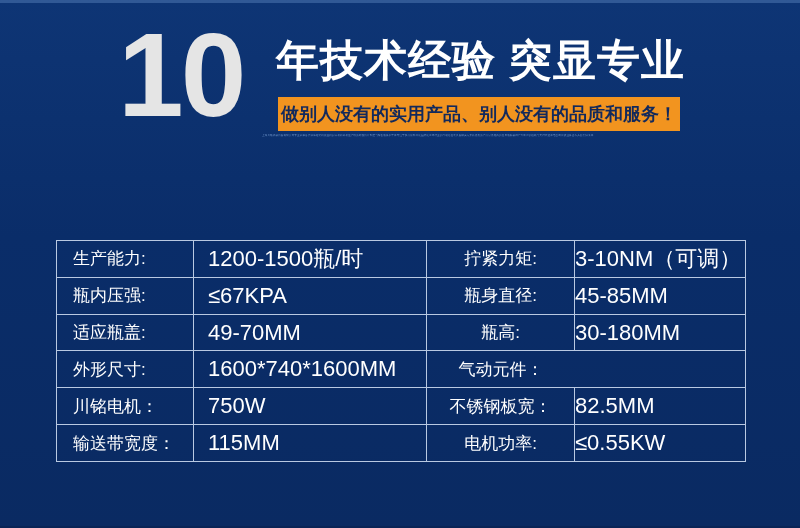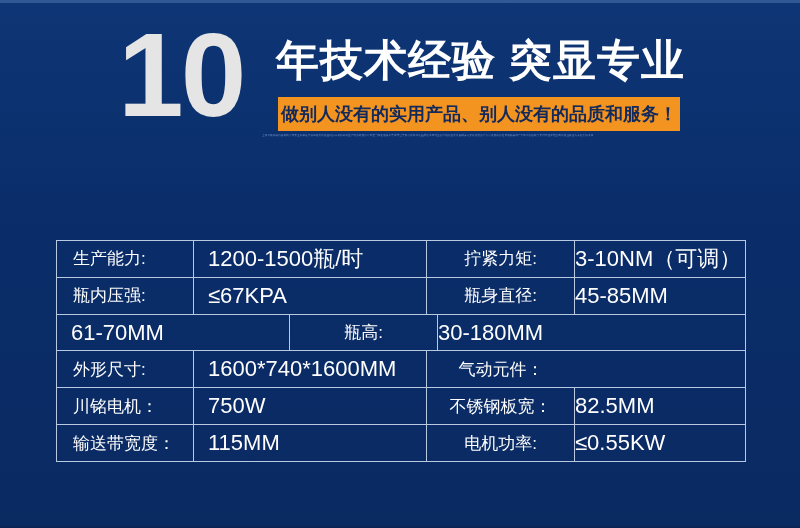--- a/index.html
+++ b/index.html
@@ -200,22 +200,25 @@
       </div>
     <div class="spec-cell c-label-right">
         <span>瓶身直径:</span>
       </div>
     <div class="spec-cell c-value-right">
         <span>45-85MM</span>
       </div>
   </div>
 
   <div class="spec-row">
-    <div class="spec-cell c-value-left">
-        <span>61-70MM</span>
+    <div class="spec-cell c-label-left">
+        <span>适应瓶盖:</span>
+      </div>
+    <div class="spec-cell c-value-left">
+        <span>49-70MM</span>
       </div>
     <div class="spec-cell c-label-right">
         <span>瓶高:</span>
       </div>
     <div class="spec-cell c-value-right">
         <span>30-180MM</span>
       </div>
   </div>
 
   <div class="spec-row">

